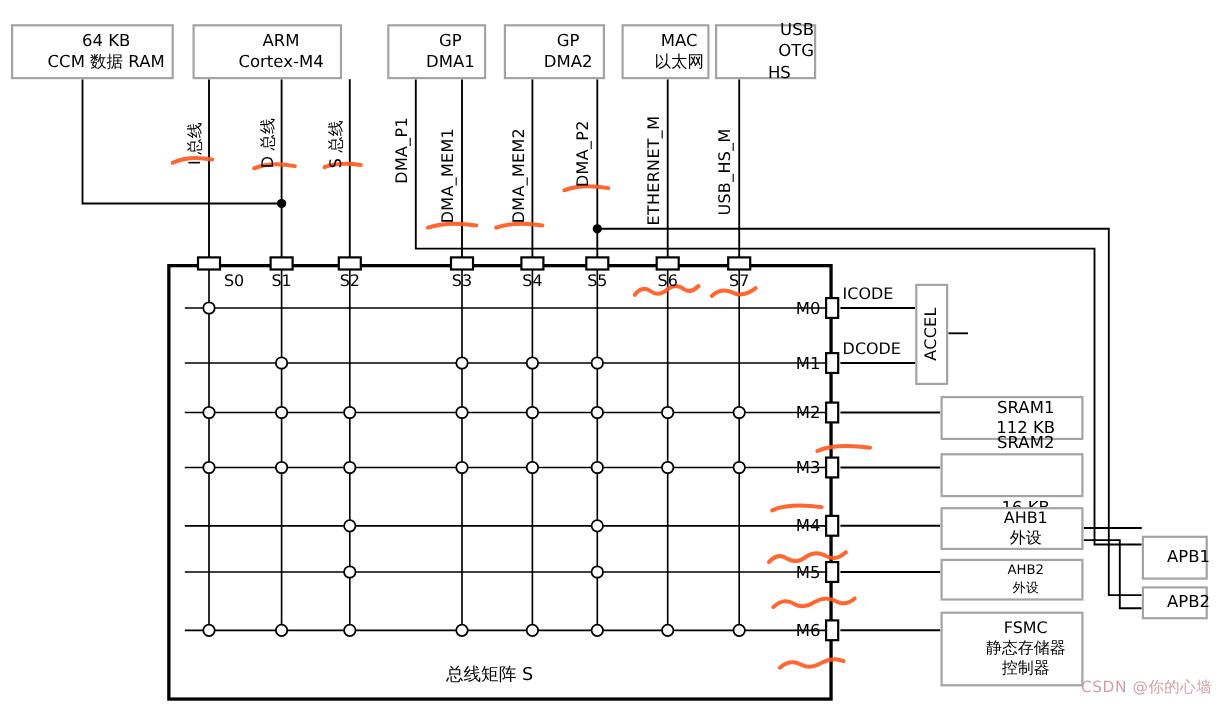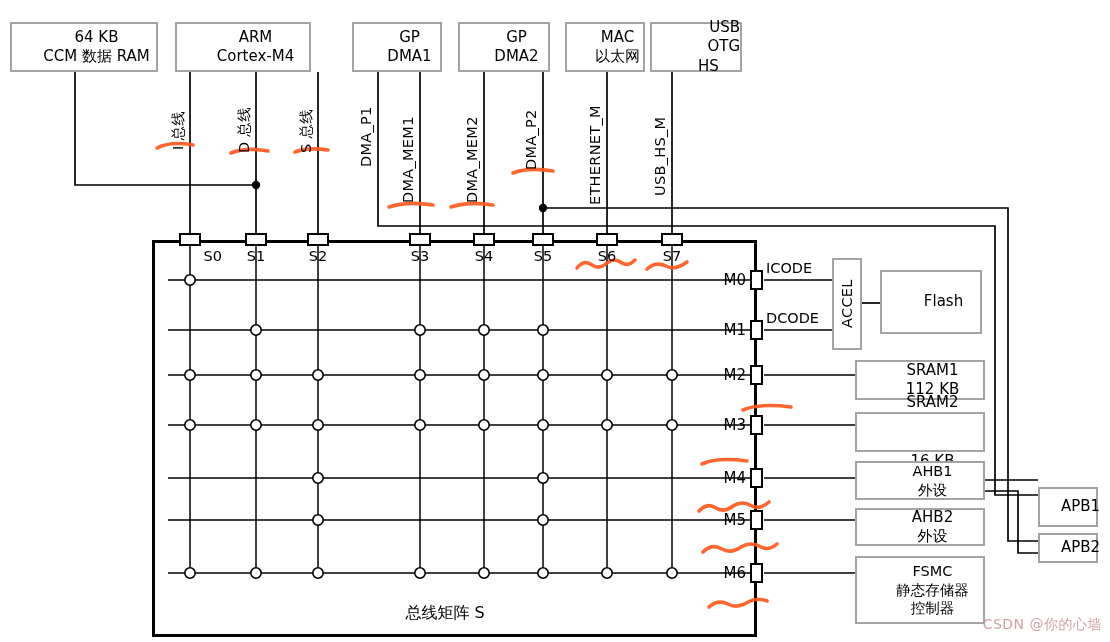--- a/index.html
+++ b/index.html
@@ -175,36 +175,33 @@
   <div class="vlabel" style="left:523px;top:170px;">DMA_P2</div>
   <div class="vlabel" style="left:587px;top:205px;">ETHERNET_M</div>
   <div class="vlabel" style="left:652px;top:196px;">USB_HS_M</div>
 
   <div class="linklabel" style="left:766px;top:260px;">ICODE</div>
   <div class="linklabel" style="left:766px;top:310px;">DCODE</div>
 
   <div class="box" style="left:832px;top:258px;width:30px;height:92px;"></div>
   <div class="vlabel" style="left:839px;top:328px;">ACCEL</div>
 
-  <div class="box" style="left:880px;top:270px;width:102px;height:64px;">
-    <span>Flash</span>
-  </div>
   <div class="box" style="left:855px;top:360px;width:130px;height:40px;">
     <span>SRAM1</span>
     <span>112 KB</span>
   </div>
   <div class="box" style="left:855px;top:412px;width:130px;height:40px;gap:40px;">
     <span>SRAM2</span>
     <span>16 KB</span>
   </div>
   <div class="box" style="left:855px;top:461px;width:130px;height:39px;font-size:14.5px;">
     <span>AHB1</span>
     <span>外设</span>
   </div>
-  <div class="box" style="left:855px;top:508px;width:130px;height:38px;font-size:15px;">
+  <div class="box" style="left:855px;top:508px;width:130px;height:38px;font-size:12px;">
     <span>AHB2</span>
     <span>外设</span>
   </div>
   <div class="box" style="left:855px;top:556px;width:130px;height:68px;font-size:14.5px;">
     <span>FSMC</span>
     <span>静态存储器</span>
     <span>控制器</span>
   </div>
   <div class="box" style="left:1038px;top:487px;width:60px;height:40px;">
     <span>APB1</span>

